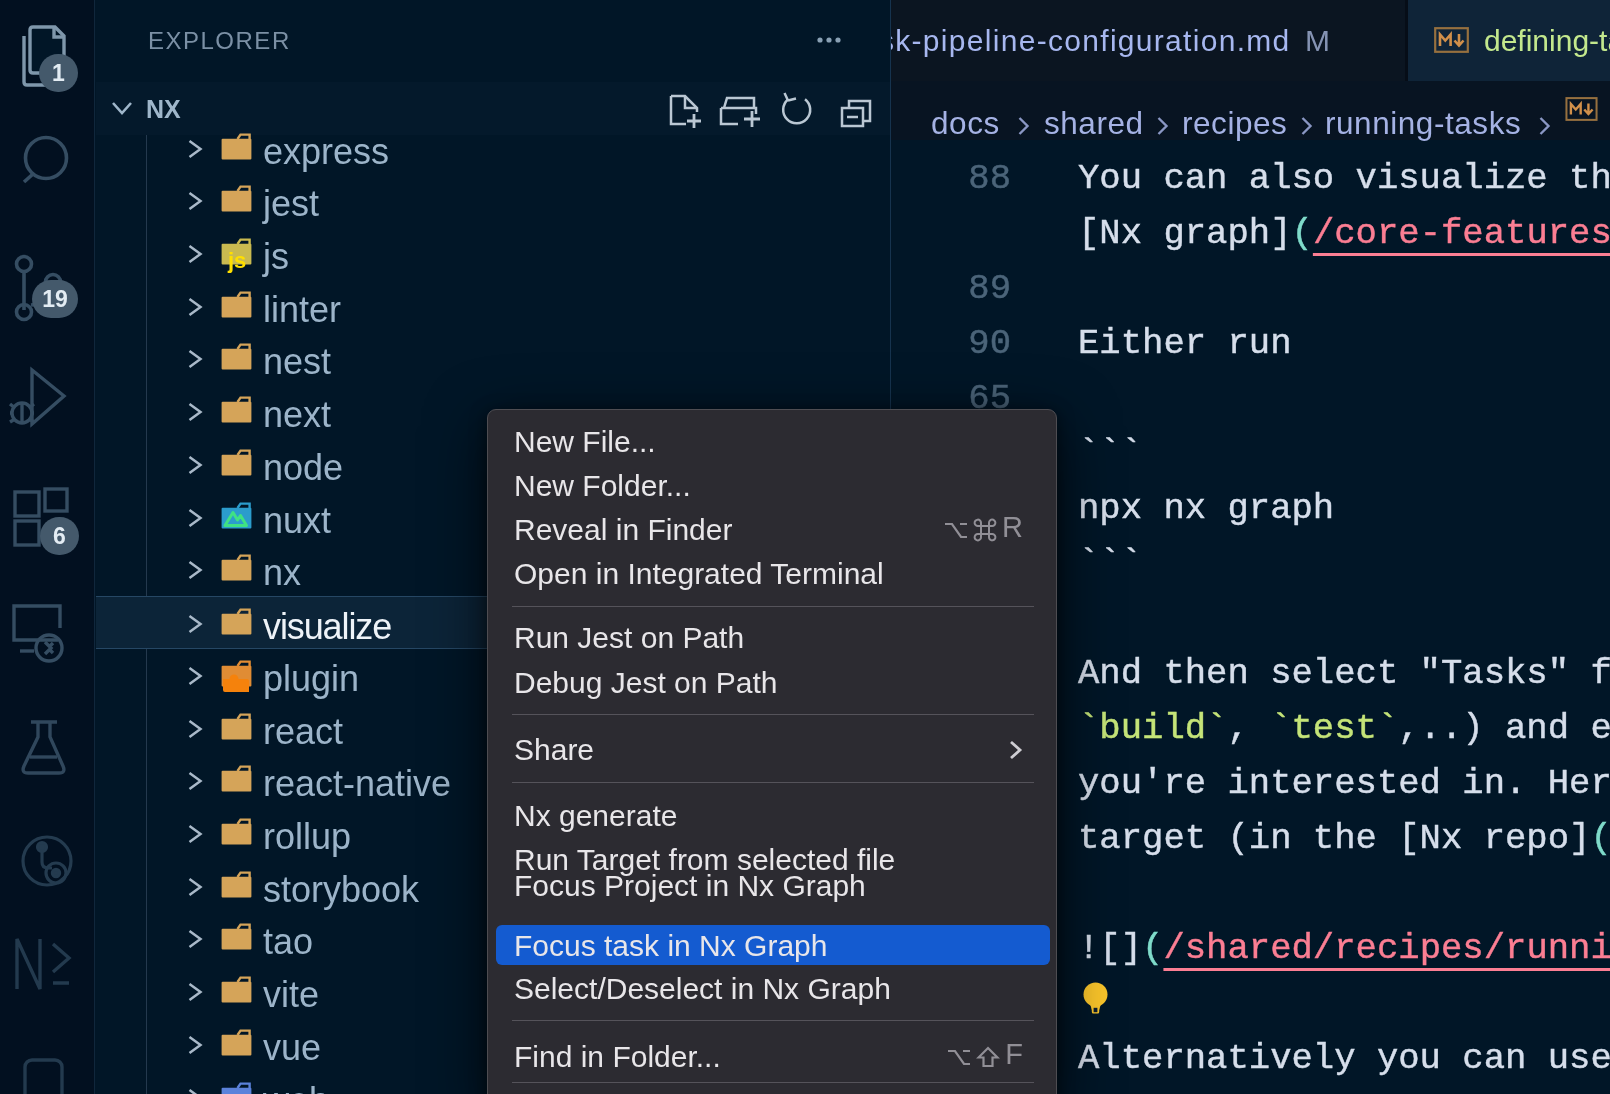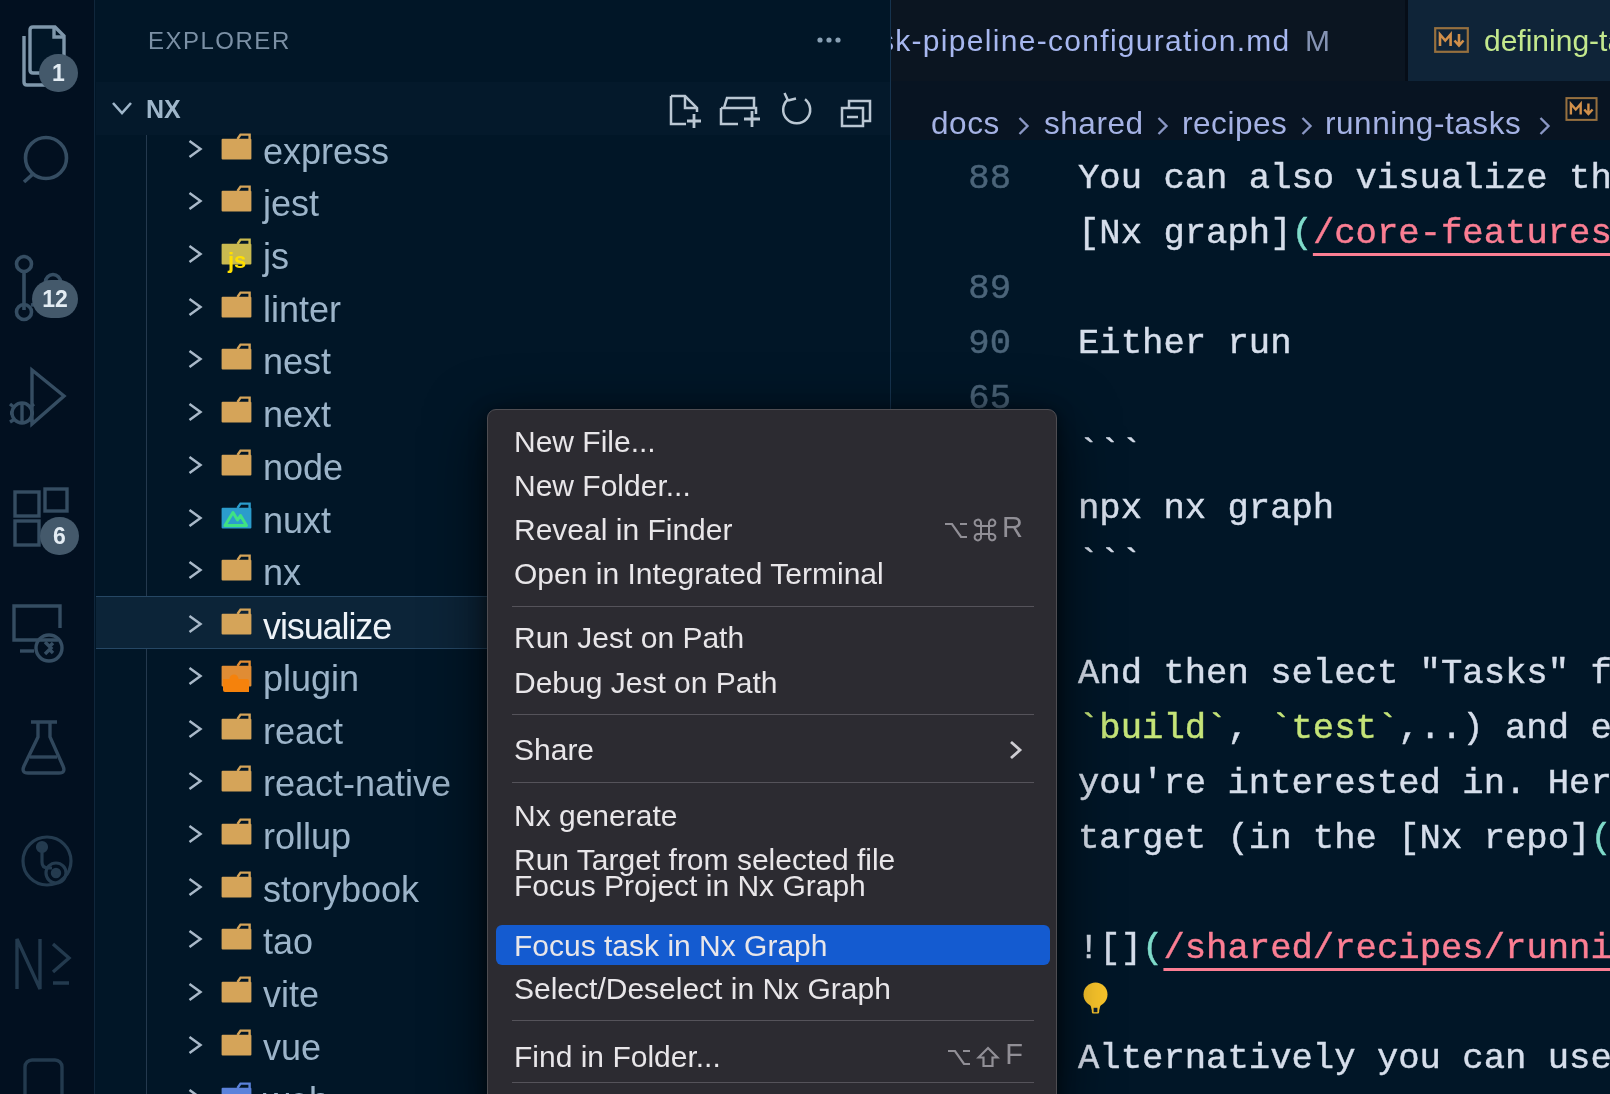--- a/index.html
+++ b/index.html
@@ -345,21 +345,21 @@
       </g>
 
       <g stroke="#233a4e" stroke-width="3.4">
         <path d="M17 989 V939 L40 989 V939"></path>
         <path d="M53 944 L69 958 L53 972 M53 983 H69"></path>
       </g>
 
       <rect x="25" y="1060" width="37" height="44" rx="7" stroke="#233a4e" stroke-width="3.4"></rect>
     </svg>
     <div class="badge" style="left:39px; top:54px; width:39px;">1</div>
-    <div class="badge" style="left:32px; top:280px; width:46px;">12</div>
+    <div class="badge" style="left:32px; top:280px; width:46px;">19</div>
     <div class="badge" style="left:40px; top:517px; width:39px;">6</div>
   </div>
 
   <div class="abs" id="editor">
     <div id="codelines">
         <div class="code" style="top:150.5px">You can also visualize the</div>
         <div class="code" style="top:205.5px">[Nx graph]<span class="teal">(</span><span class="pink">/core-features/interactive</span></div>
         <div class="code" style="top:315.5px">Either run</div>
         <div class="code" style="top:425.5px">```</div>
         <div class="code" style="top:480.5px">npx nx graph</div>

